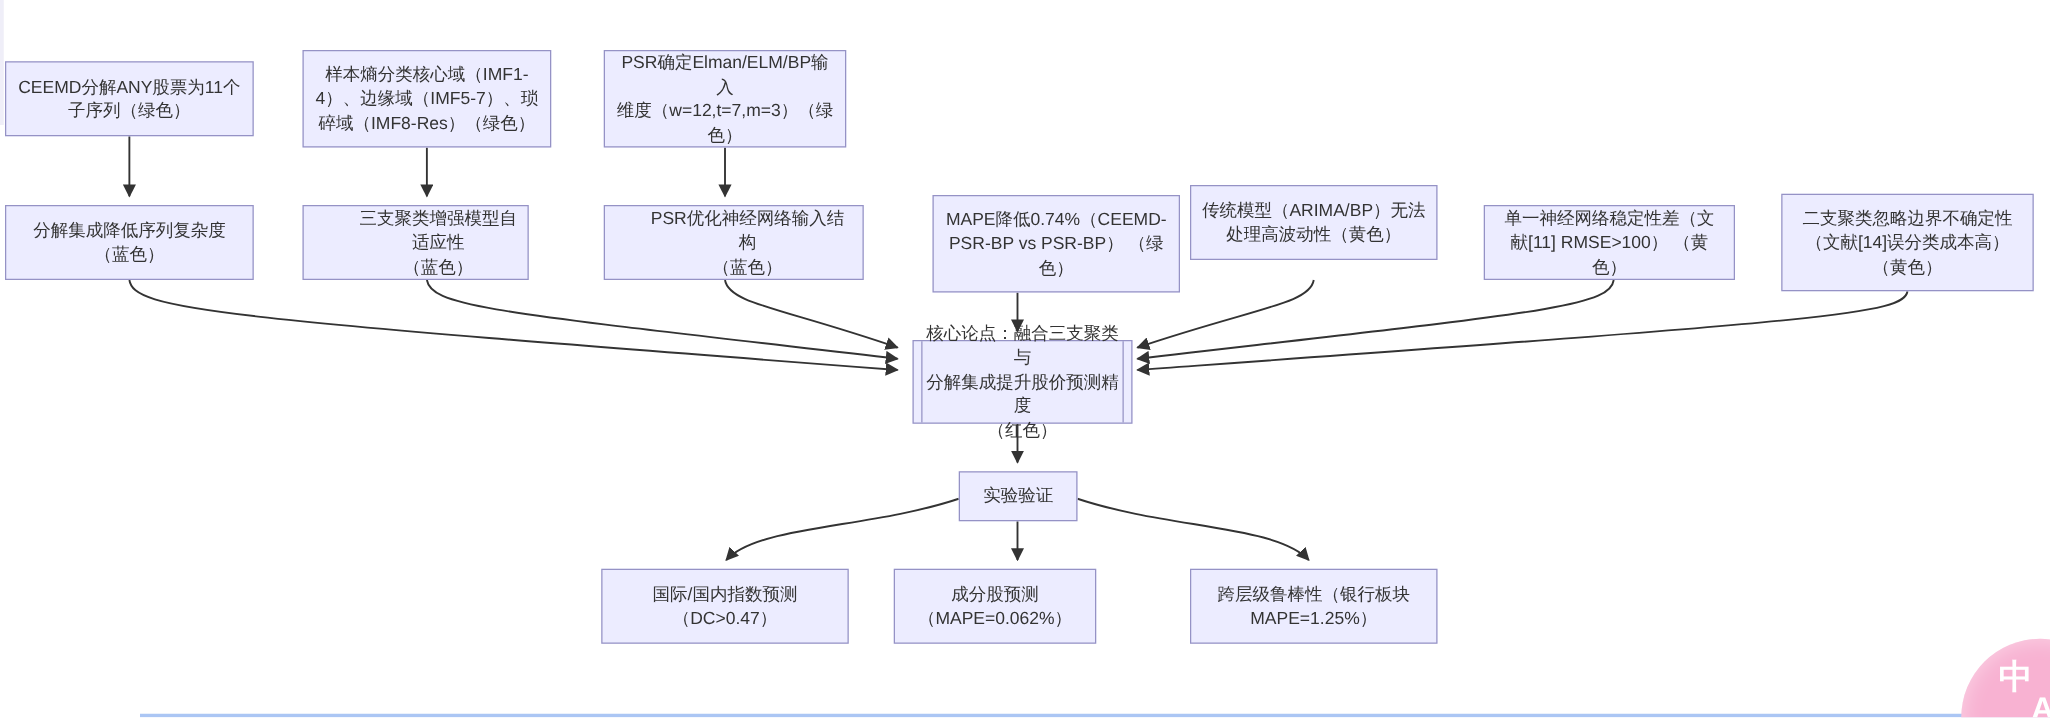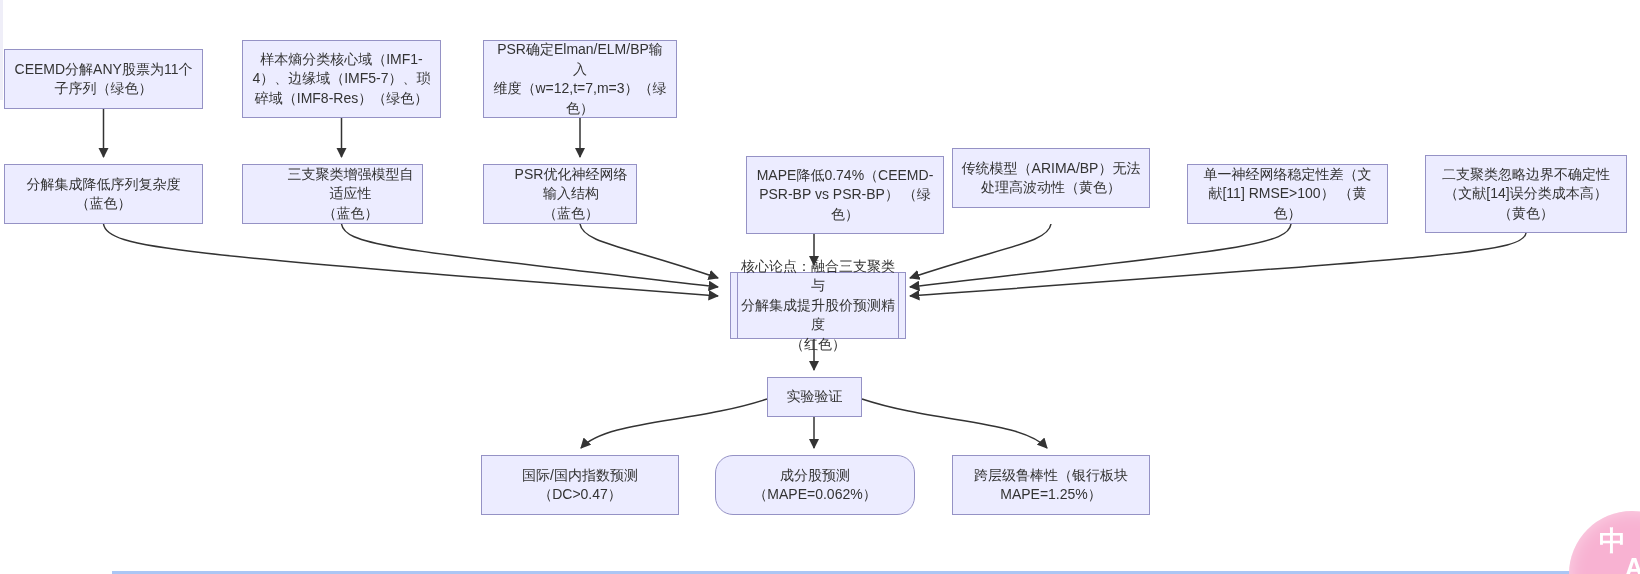--- a/index.html
+++ b/index.html
@@ -99,39 +99,39 @@
       <div class="node shape-rect" style="left: 242px; top: 40px; width: 199px; height: 78px;">样本熵分类核心域（IMF1-
 4）、边缘域（IMF5-7）、琐
 碎域（IMF8-Res）（绿色）</div>
       <div class="node shape-rect" style="left: 483px; top: 40px; width: 194px; height: 78px;">PSR确定Elman/ELM/BP输入
 维度（w=12,t=7,m=3）（绿
 色）</div>
       <div class="node shape-rect" style="left: 4px; top: 164px; width: 199px; height: 60px;">分解集成降低序列复杂度
 （蓝色）</div>
       <div class="node shape-rect" style="left: 242px; top: 164px; width: 181px; height: 60px; padding-left: 44px;">三支聚类增强模型自适应性
 （蓝色）</div>
-      <div class="node shape-rect" style="left: 483px; top: 164px; width: 154px; height: 60px; padding-left: 30px;">PSR优化神经网络输入结构
+      <div class="node shape-rect" style="left: 483px; top: 164px; width: 208px; height: 60px; padding-left: 30px;">PSR优化神经网络输入结构
 （蓝色）</div>
       <div class="node shape-rect" style="left: 715px; top: 156px; width: 198px; height: 78px; margin-left: 31px;">MAPE降低0.74%（CEEMD-
 PSR-BP vs PSR-BP） （绿
 色）</div>
       <div class="node shape-rect" style="left: 952px; top: 148px; width: 198px; height: 60px;">传统模型（ARIMA/BP）无法
 处理高波动性（黄色）</div>
       <div class="node shape-rect" style="left: 1187px; top: 164px; width: 201px; height: 60px;">单一神经网络稳定性差（文
 献[11] RMSE&gt;100） （黄色）</div>
       <div class="node shape-rect" style="left: 1425px; top: 155px; width: 202px; height: 78px;">二支聚类忽略边界不确定性
 （文献[14]误分类成本高）
 （黄色）</div>
       <div class="node shape-subroutine" style="left: 730px; top: 272px; width: 176px; height: 67px;">核心论点：融合三支聚类与
 分解集成提升股价预测精度
 （红色）</div>
       <div class="node shape-rect" style="left: 767px; top: 377px; width: 95px; height: 40px;">实验验证</div>
       <div class="node shape-rect" style="left: 481px; top: 455px; width: 198px; height: 60px; text-align: center;">国际/国内指数预测
 （DC&gt;0.47）</div>
-      <div class="node shape-rect" style="left: 715px; top: 455px; width: 200px; height: 60px; border-radius: 18px;">成分股预测
+      <div class="node shape-rect" style="left: 715px; top: 455px; width: 162px; height: 60px;">成分股预测
 （MAPE=0.062%）</div>
       <div class="node shape-rect" style="left: 952px; top: 455px; width: 198px; height: 60px;">跨层级鲁棒性（银行板块
 MAPE=1.25%）</div>
     </div>
 
   <div id="bottom-strip"></div>
 
   <div id="translate-badge" style="left: 1569px; top: 511px;">
     <span class="glyph-zh">中</span>
     <span class="glyph-a">A</span>

